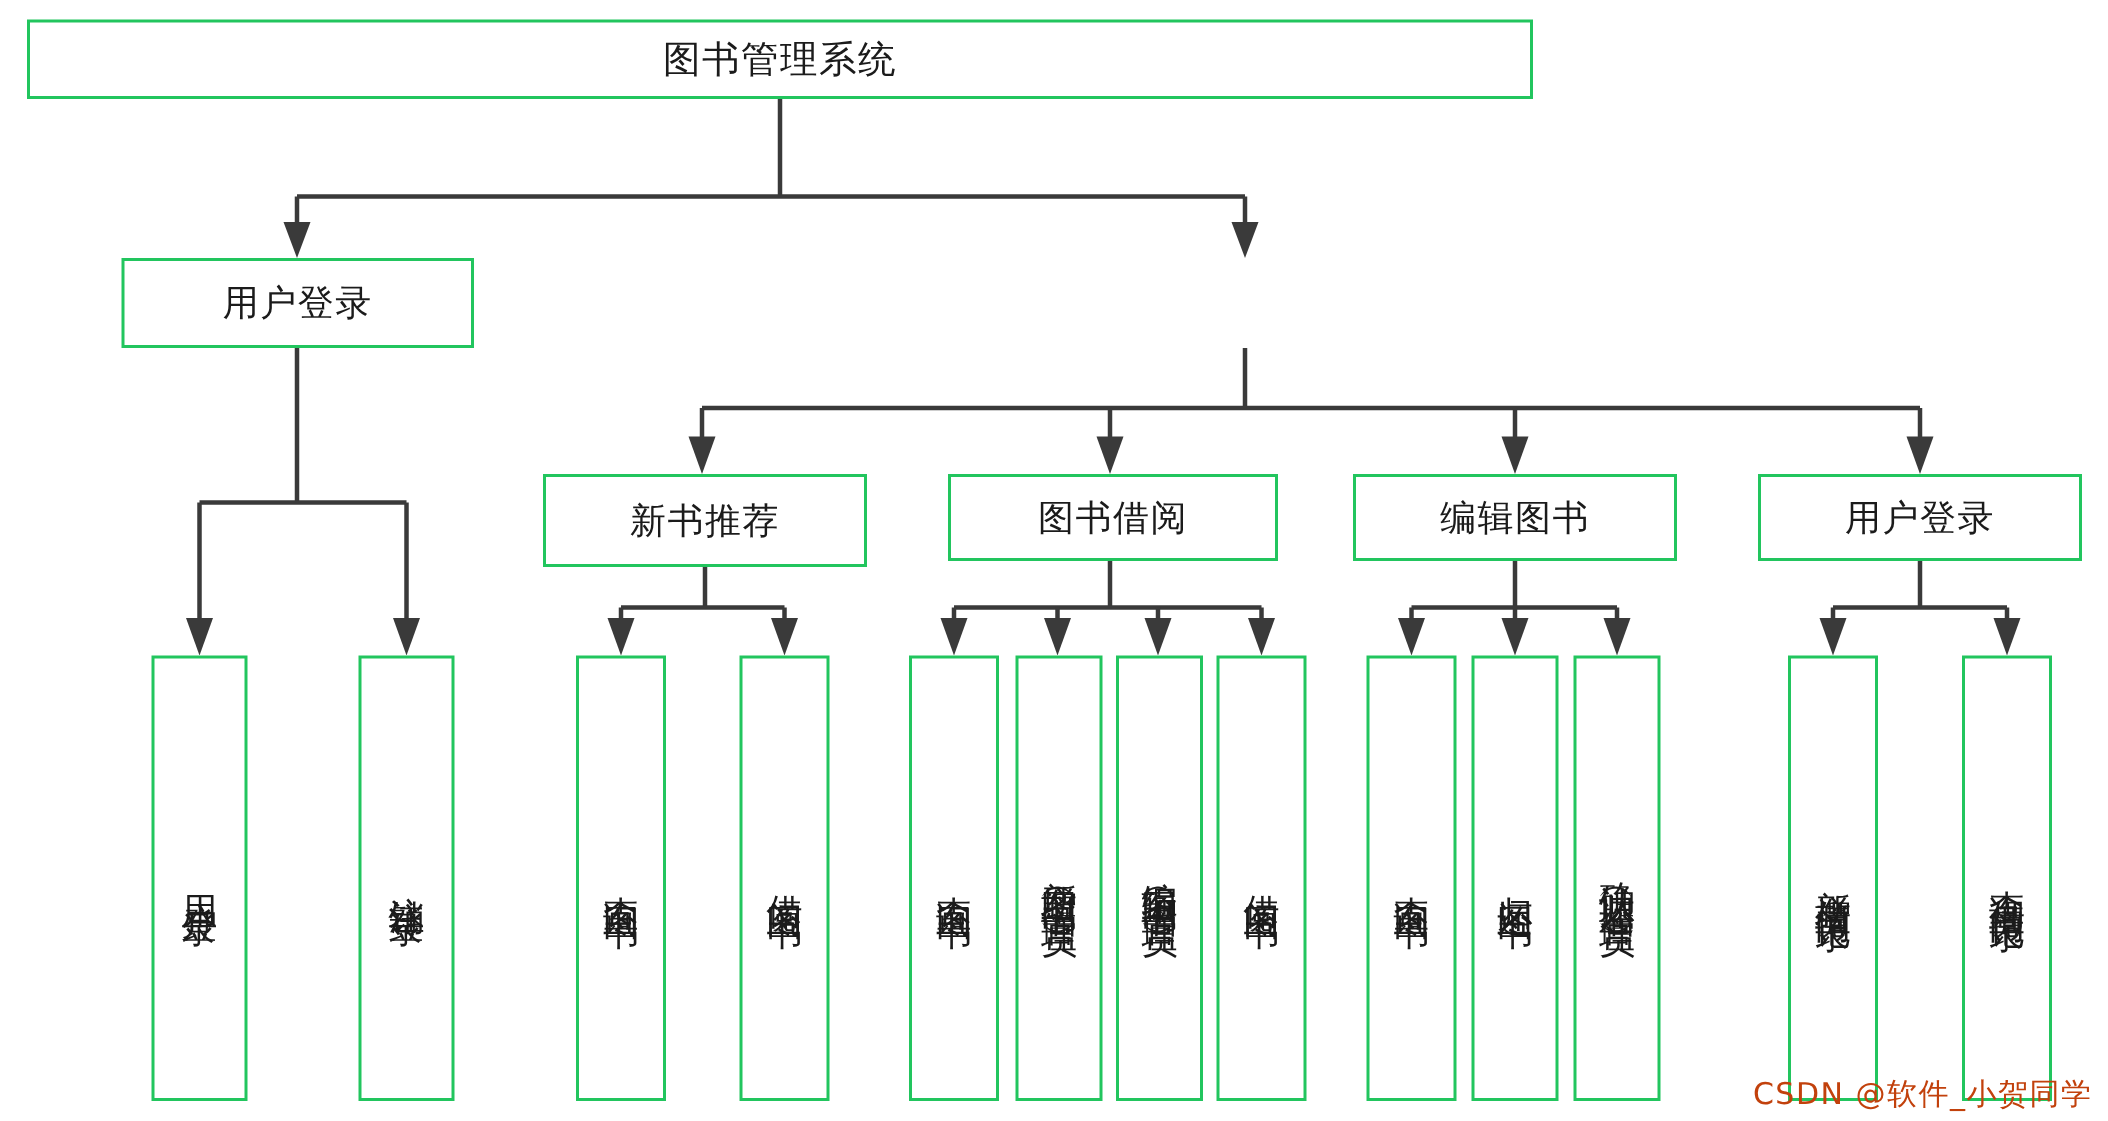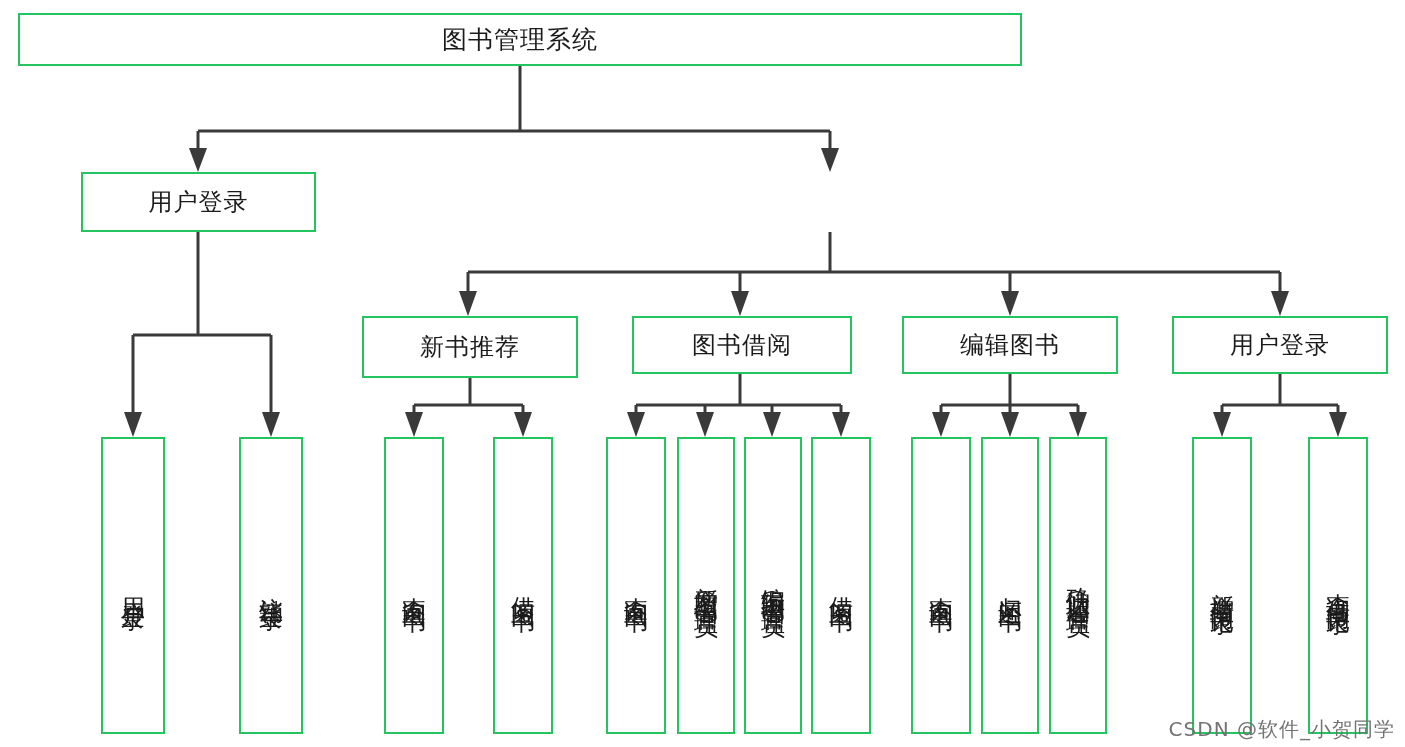--- a/index.html
+++ b/index.html
@@ -66,21 +66,21 @@
     fill: none;
   }
   svg.connectors polygon {
     fill: #3a3a3a;
   }
   .watermark {
     position: absolute;
     right: 10px;
     bottom: 4px;
     font-size: 20px;
-    color: #737373;
+    color: #c2410c;
     letter-spacing: 1px;
     white-space: nowrap;
     font-family: "DejaVu Sans", "Liberation Sans", sans-serif;
   }
 </style>
 </head>
 <body>
 
 <div id="diagram-root">
 

